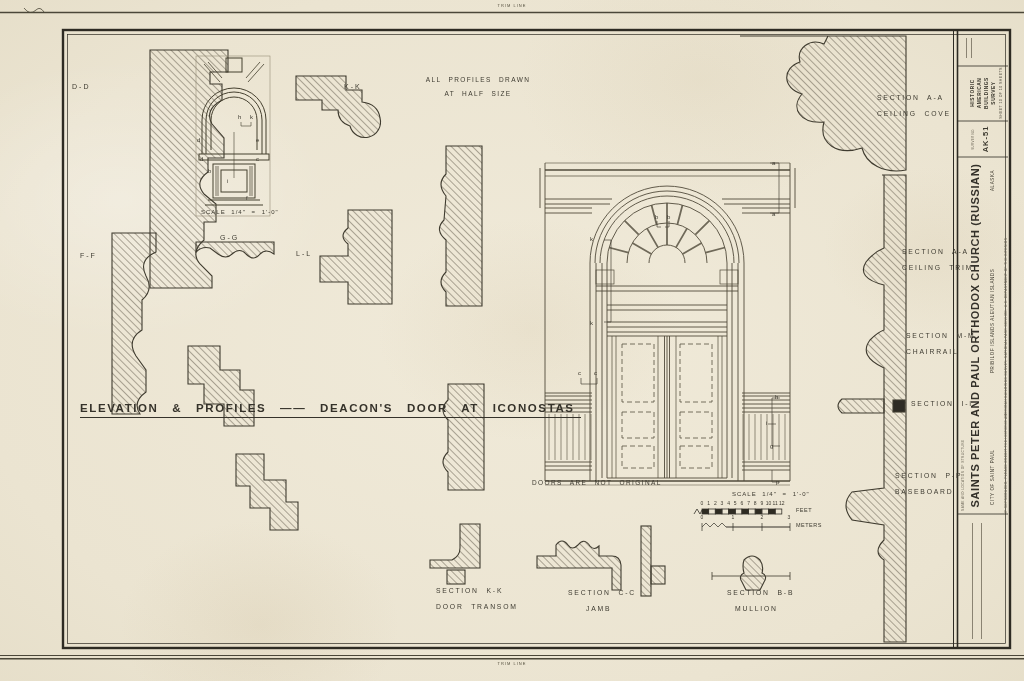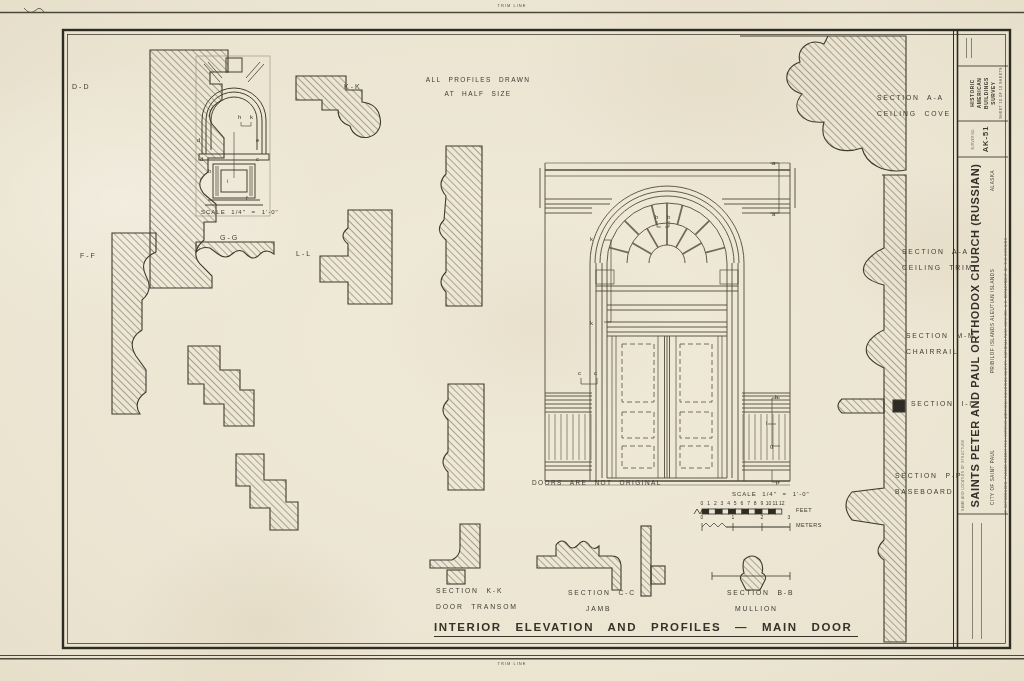--- a/index.html
+++ b/index.html
@@ -195,27 +195,27 @@
   <div class="lbl" style="left:80px;top:252px;">F-F</div>
   <div class="lbl" style="left:220px;top:234px;">G-G</div>
   <div class="lbl" style="left:296px;top:250px;">L-L</div>
 
   <div class="note" style="left:422px;top:76px;width:112px;">
     <div>ALL PROFILES DRAWN</div>
     <div style="margin-top:7px;">AT HALF SIZE</div>
   </div>
 
   <div class="scaletxt" style="left:201px;top:209px;">SCALE  1/4" = 1'-0"</div>
+  <div class="title" style="left:80px;top:402px;">ELEVATION &amp; PROFILES —— DEACON'S DOOR AT ICONOSTAS</div>
 
   <div class="note" style="left:532px;top:479px;">DOORS ARE NOT ORIGINAL</div>
   <div class="scaletxt" style="left:732px;top:491px;">SCALE  1/4" = 1'-0"</div>
   <div class="unit" style="left:796px;top:507px;">FEET</div>
   <div class="unit" style="left:796px;top:522px;">METERS</div>
 
-  <div class="title" style="left:434px;top:621px;">INTERIOR ELEVATION AND PROFILES — MAIN DOOR</div>
 
   <div class="sec" style="left:877px;top:94px;">
     <div>SECTION  A-A</div>
     <div>CEILING  COVE</div>
   </div>
   <div class="sec" style="left:902px;top:248px;">
     <div>SECTION  A-A</div>
     <div>CEILING  TRIM</div>
   </div>
   <div class="sec" style="left:906px;top:332px;">

